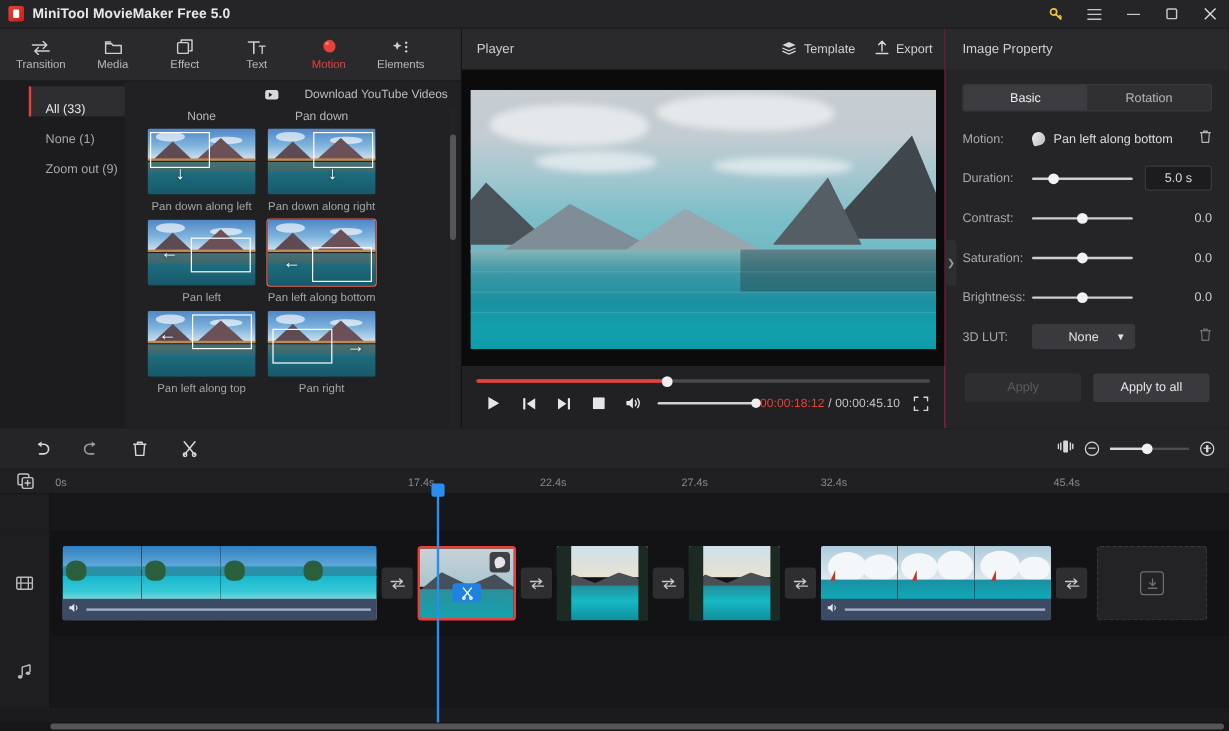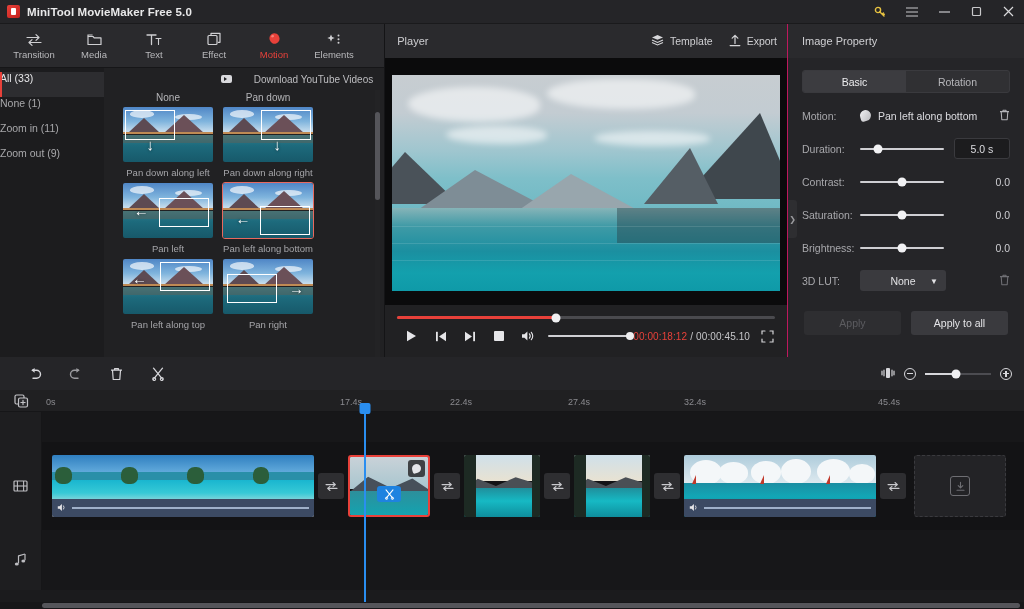--- a/index.html
+++ b/index.html
@@ -46,22 +46,22 @@
     width:60px; height:44px; display:flex; flex-direction:column;
     align-items:center; justify-content:center; gap:3px; color:#b9b9bc; cursor:pointer;
   }
   .ribbon-item .ri-ico { height:16px; display:flex; align-items:center; justify-content:center; }
   .ribbon-item .ri-lbl { font-size:9.5px; line-height:1; }
   .ribbon-item.active { color:#e8413a; }
 
   .lower-left { flex:1; display:flex; min-height:0; }
   .cats { width:104px; background:#1c1c1e; padding-top:4px; flex:none; }
   .cat {
-    height:25px; display:flex; align-items:flex-start; 
-    font-size:10.5px; color:#a8a8ab; cursor:pointer; position:relative;
+    height:25px; display:flex; align-items:flex-end; padding-left:14px;
+    font-size:10.5px; color:#a8a8ab; cursor:pointer; position:relative;margin-left:24px;
   }
   .cat.active { background:#2d2d30; color:#e6e6e8; }
   .cat.active:before {
     content:""; position:absolute; left:0; top:0; bottom:0; width:2px; background:#e8413a;
   }
 
   .gallery { flex:1; display:flex; flex-direction:column; min-width:0; background:#212123; }
   .gal-head { height:22px; display:flex; align-items:center; justify-content:flex-end; padding-right:11px; flex:none; }
   .yt-link { display:flex; align-items:center; gap:22px; font-size:10px; color:#bdbdc0; cursor:pointer; }
   .yt-ico {
@@ -344,35 +344,35 @@
           <span class="ri-ico">
             <svg width="15" height="13" viewBox="0 0 15 13">
                 <path d="M1 3.5h5l1.2 1.4H14v6.6H1z" fill="none" stroke="#cfcfd2" stroke-width="1.2" stroke-linejoin="round"></path>
                 <path d="M1 3.5V2h4.6" fill="none" stroke="#cfcfd2" stroke-width="1.2"></path>
               </svg>
           </span>
           <span class="ri-lbl">Media</span>
         </div>
         <div class="ribbon-item">
           <span class="ri-ico">
+            <svg width="15" height="14" viewBox="0 0 15 14">
+                <rect x="1" y="3.5" width="9" height="9" fill="none" stroke="#cfcfd2" stroke-width="1.2" rx="1"></rect>
+                <path d="M4 3.5V1.3h9v9h-2.2" fill="none" stroke="#cfcfd2" stroke-width="1.2" stroke-linejoin="round"></path>
+              </svg>
+          </span>
+          <span class="ri-lbl">Effect</span>
+        </div>
+        <div class="ribbon-item">
+          <span class="ri-ico">
             <svg width="16" height="13" viewBox="0 0 16 13">
                 <path d="M1 2h9M5.5 2v9.5" stroke="#cfcfd2" stroke-width="1.3" fill="none" stroke-linecap="round"></path>
                 <path d="M10 5.5h5M12.5 5.5v6" stroke="#cfcfd2" stroke-width="1.1" fill="none" stroke-linecap="round"></path>
               </svg>
           </span>
           <span class="ri-lbl">Text</span>
-        </div>
-        <div class="ribbon-item">
-          <span class="ri-ico">
-            <svg width="15" height="14" viewBox="0 0 15 14">
-                <rect x="1" y="3.5" width="9" height="9" fill="none" stroke="#cfcfd2" stroke-width="1.2" rx="1"></rect>
-                <path d="M4 3.5V1.3h9v9h-2.2" fill="none" stroke="#cfcfd2" stroke-width="1.2" stroke-linejoin="round"></path>
-              </svg>
-          </span>
-          <span class="ri-lbl">Effect</span>
         </div>
         <div class="ribbon-item active">
           <span class="ri-ico">
             <svg width="15" height="14" viewBox="0 0 15 14">
                 <ellipse cx="7.5" cy="6.5" rx="5" ry="5.3" fill="#e8413a" transform="rotate(-18 7.5 6.5)"></ellipse>
                 <ellipse cx="5.6" cy="4.2" rx="1.5" ry="1.2" fill="#f58078" transform="rotate(-18 5.6 4.2)"></ellipse>
               </svg>
           </span>
           <span class="ri-lbl">Motion</span>
         </div>
@@ -389,23 +389,20 @@
         </div>
       </div>
 
       <div class="lower-left">
         <div class="cats">
           <div class="cat active">
               <span>All (33)</span>
             </div>
           <div class="cat">
               <span>None (1)</span>
-            </div>
-          <div class="cat">
-              <span>Zoom in (11)</span>
             </div>
           <div class="cat">
               <span>Zoom out (9)</span>
             </div>
         </div>
 
         <div class="gallery">
           <div class="gal-head">
             <div class="yt-link">
               <span class="yt-ico"></span>

